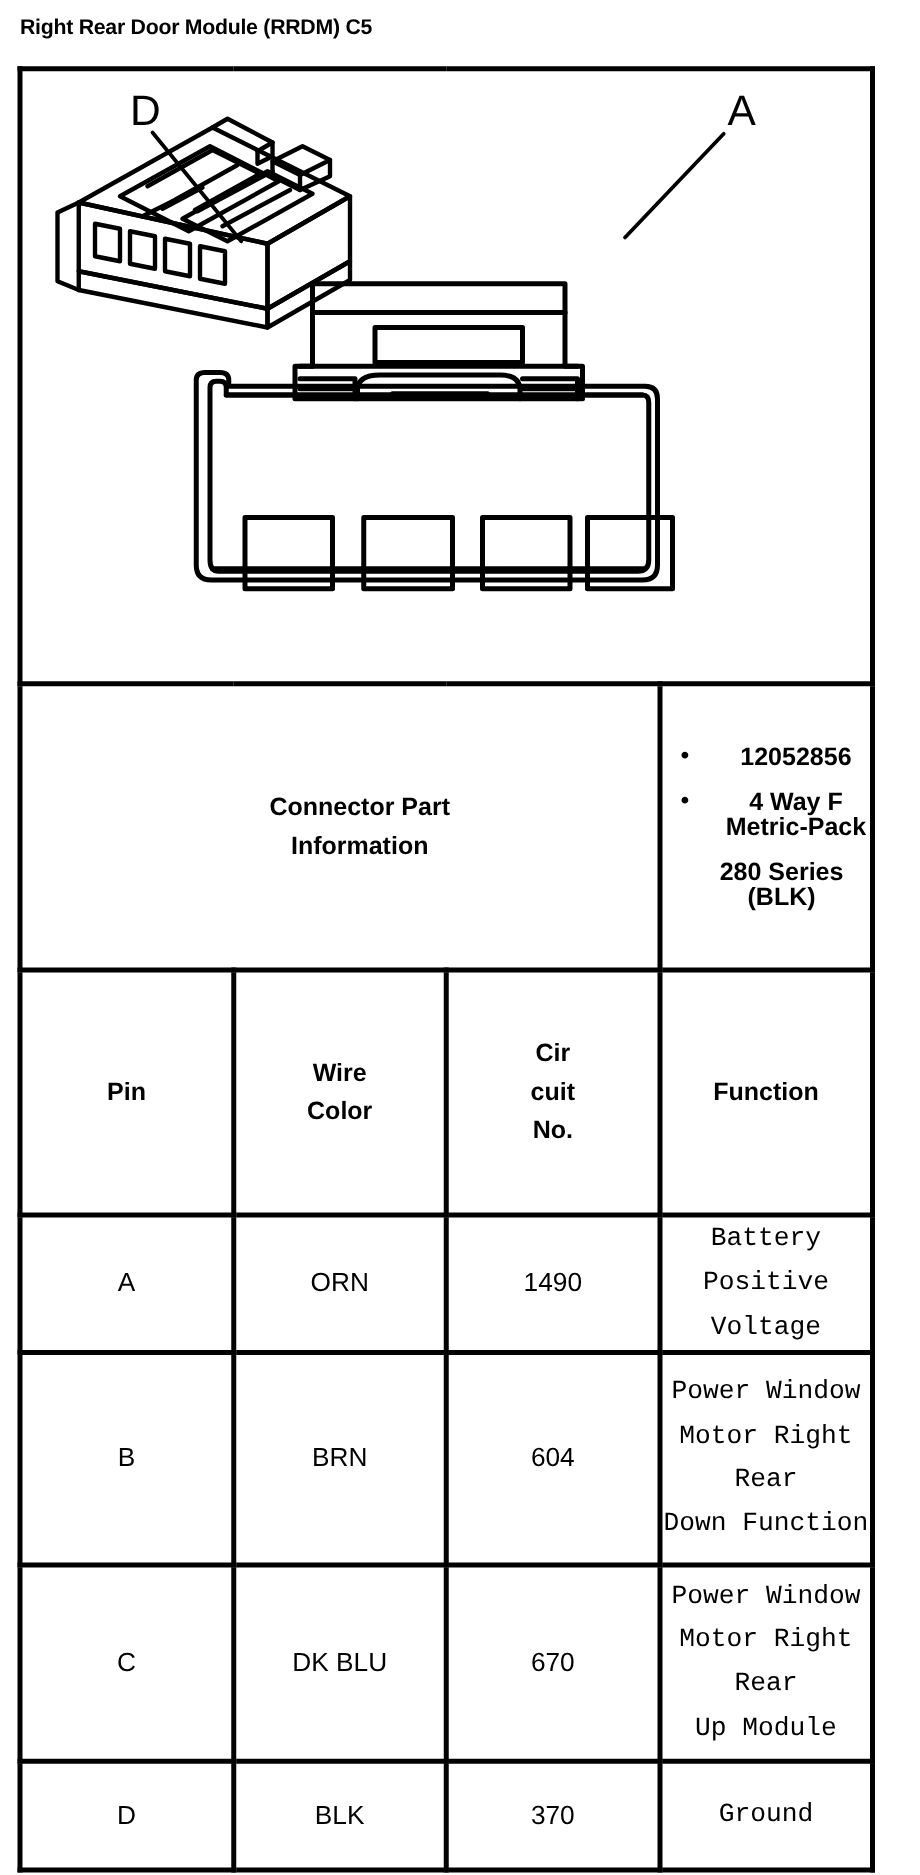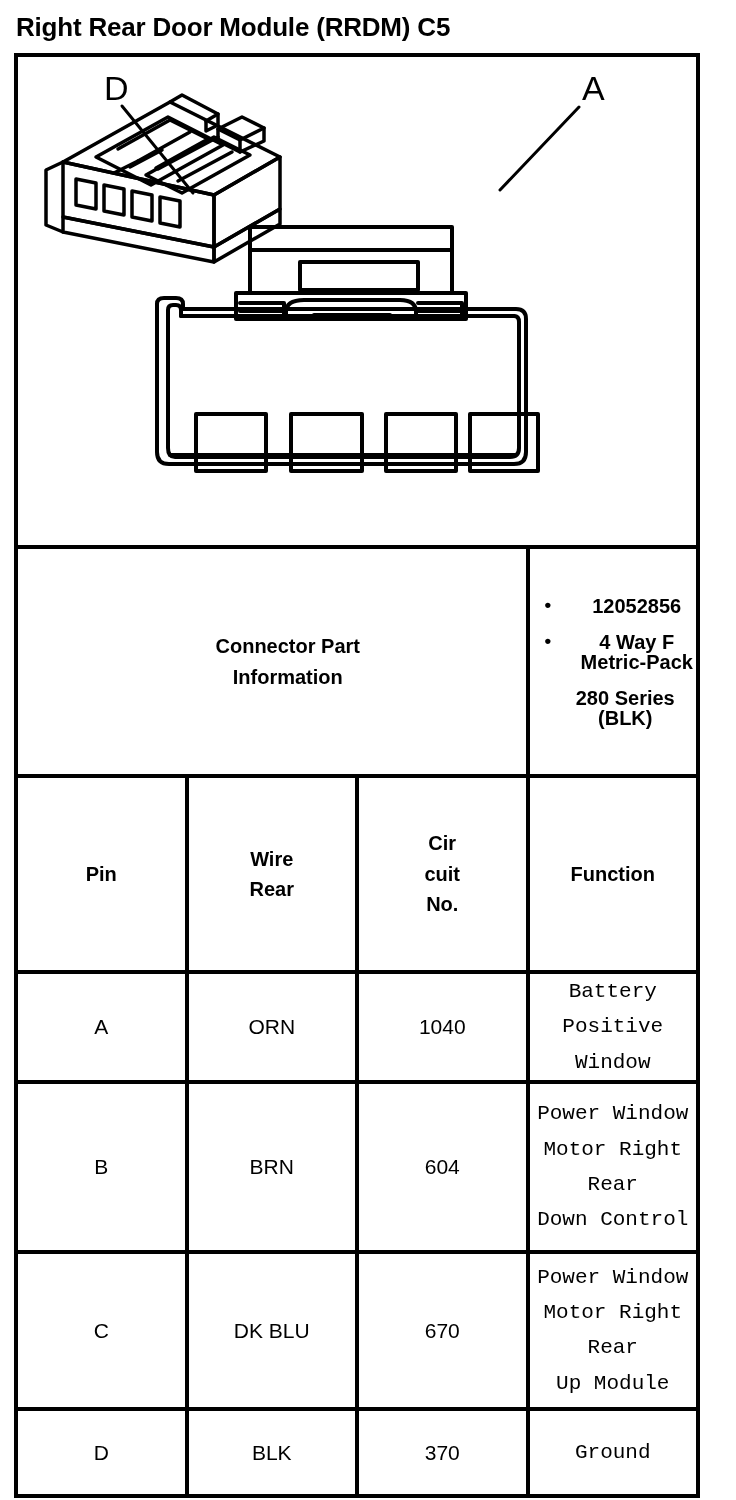--- a/index.html
+++ b/index.html
@@ -14,21 +14,21 @@
     overflow: hidden;
     font-family: "Liberation Sans", sans-serif;
     color: #000000;
   }
 
   
   #page-title {
     position: absolute;
     left: 16px;
     top: 12px;
-    font-size: 26px;
+    font-size: 17px;
     font-weight: bold;
     letter-spacing: -0.2px;
     white-space: nowrap;
   }
 
   
   #connector-table {
     position: absolute;
     left: 14px;
     top: 53px;
@@ -261,50 +261,50 @@
       <div class="cpi-cont">280 Series (BLK)</div>
     </td>
   </tr>
 
   <tr>
     <td class="hdr-cell col-pin">
       <div class="hdr-text">Pin</div>
     </td>
     <td class="hdr-cell col-color">
       <div class="hdr-text">Wire</div>
-      <div class="hdr-text">Rear</div>
+      <div class="hdr-text">Color</div>
     </td>
     <td class="hdr-cell col-circ">
       <div class="hdr-text">Cir</div>
       <div class="hdr-text">cuit</div>
       <div class="hdr-text">No.</div>
     </td>
     <td class="hdr-cell">
       <div class="hdr-text">Function</div>
     </td>
   </tr>
 
   <tr class="row-a">
     <td class="data-cell">A</td>
     <td class="data-cell">ORN</td>
-    <td class="data-cell">1040</td>
+    <td class="data-cell">1490</td>
     <td class="data-cell func-cell">
       <div>Battery Positive</div>
-      <div>Window</div>
+      <div>Voltage</div>
     </td>
   </tr>
 
   <tr class="row-b">
     <td class="data-cell">B</td>
     <td class="data-cell">BRN</td>
     <td class="data-cell">604</td>
     <td class="data-cell func-cell">
       <div>Power Window</div>
       <div>Motor Right Rear</div>
-      <div>Down Control</div>
+      <div>Down Function</div>
     </td>
   </tr>
 
   <tr class="row-c">
     <td class="data-cell">C</td>
     <td class="data-cell">DK BLU</td>
     <td class="data-cell">670</td>
     <td class="data-cell func-cell">
       <div>Power Window</div>
       <div>Motor Right Rear</div>

